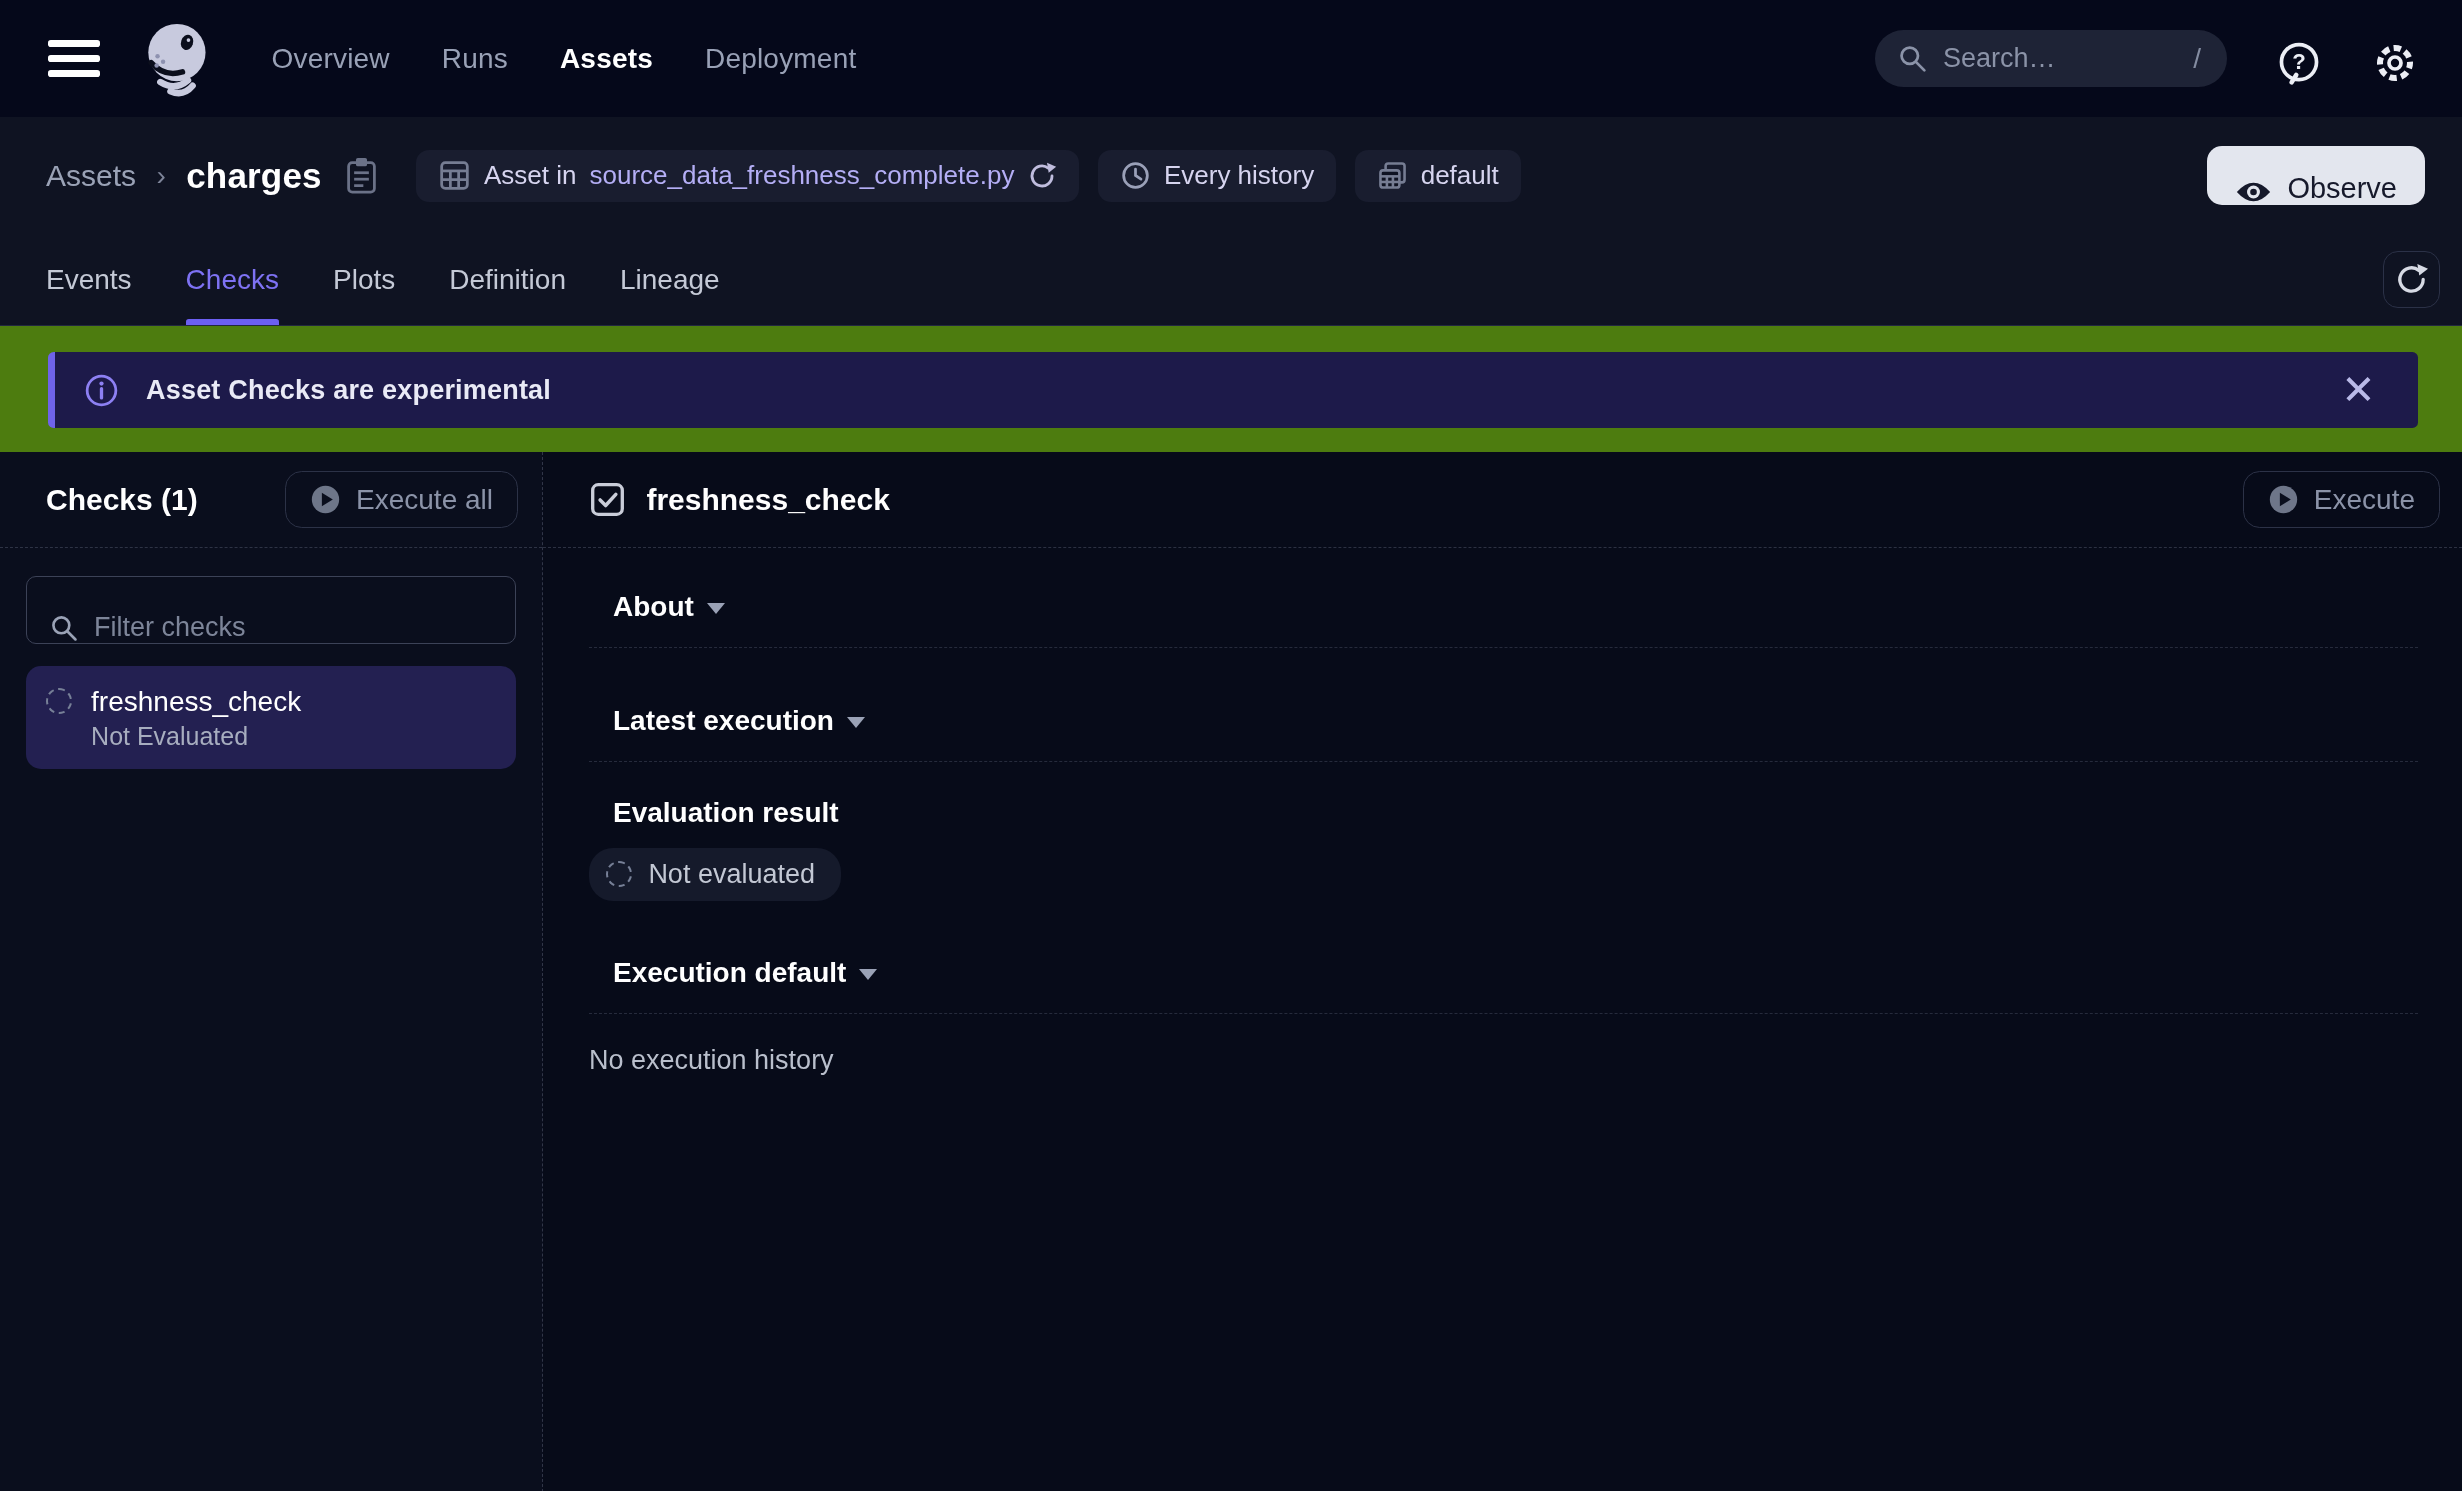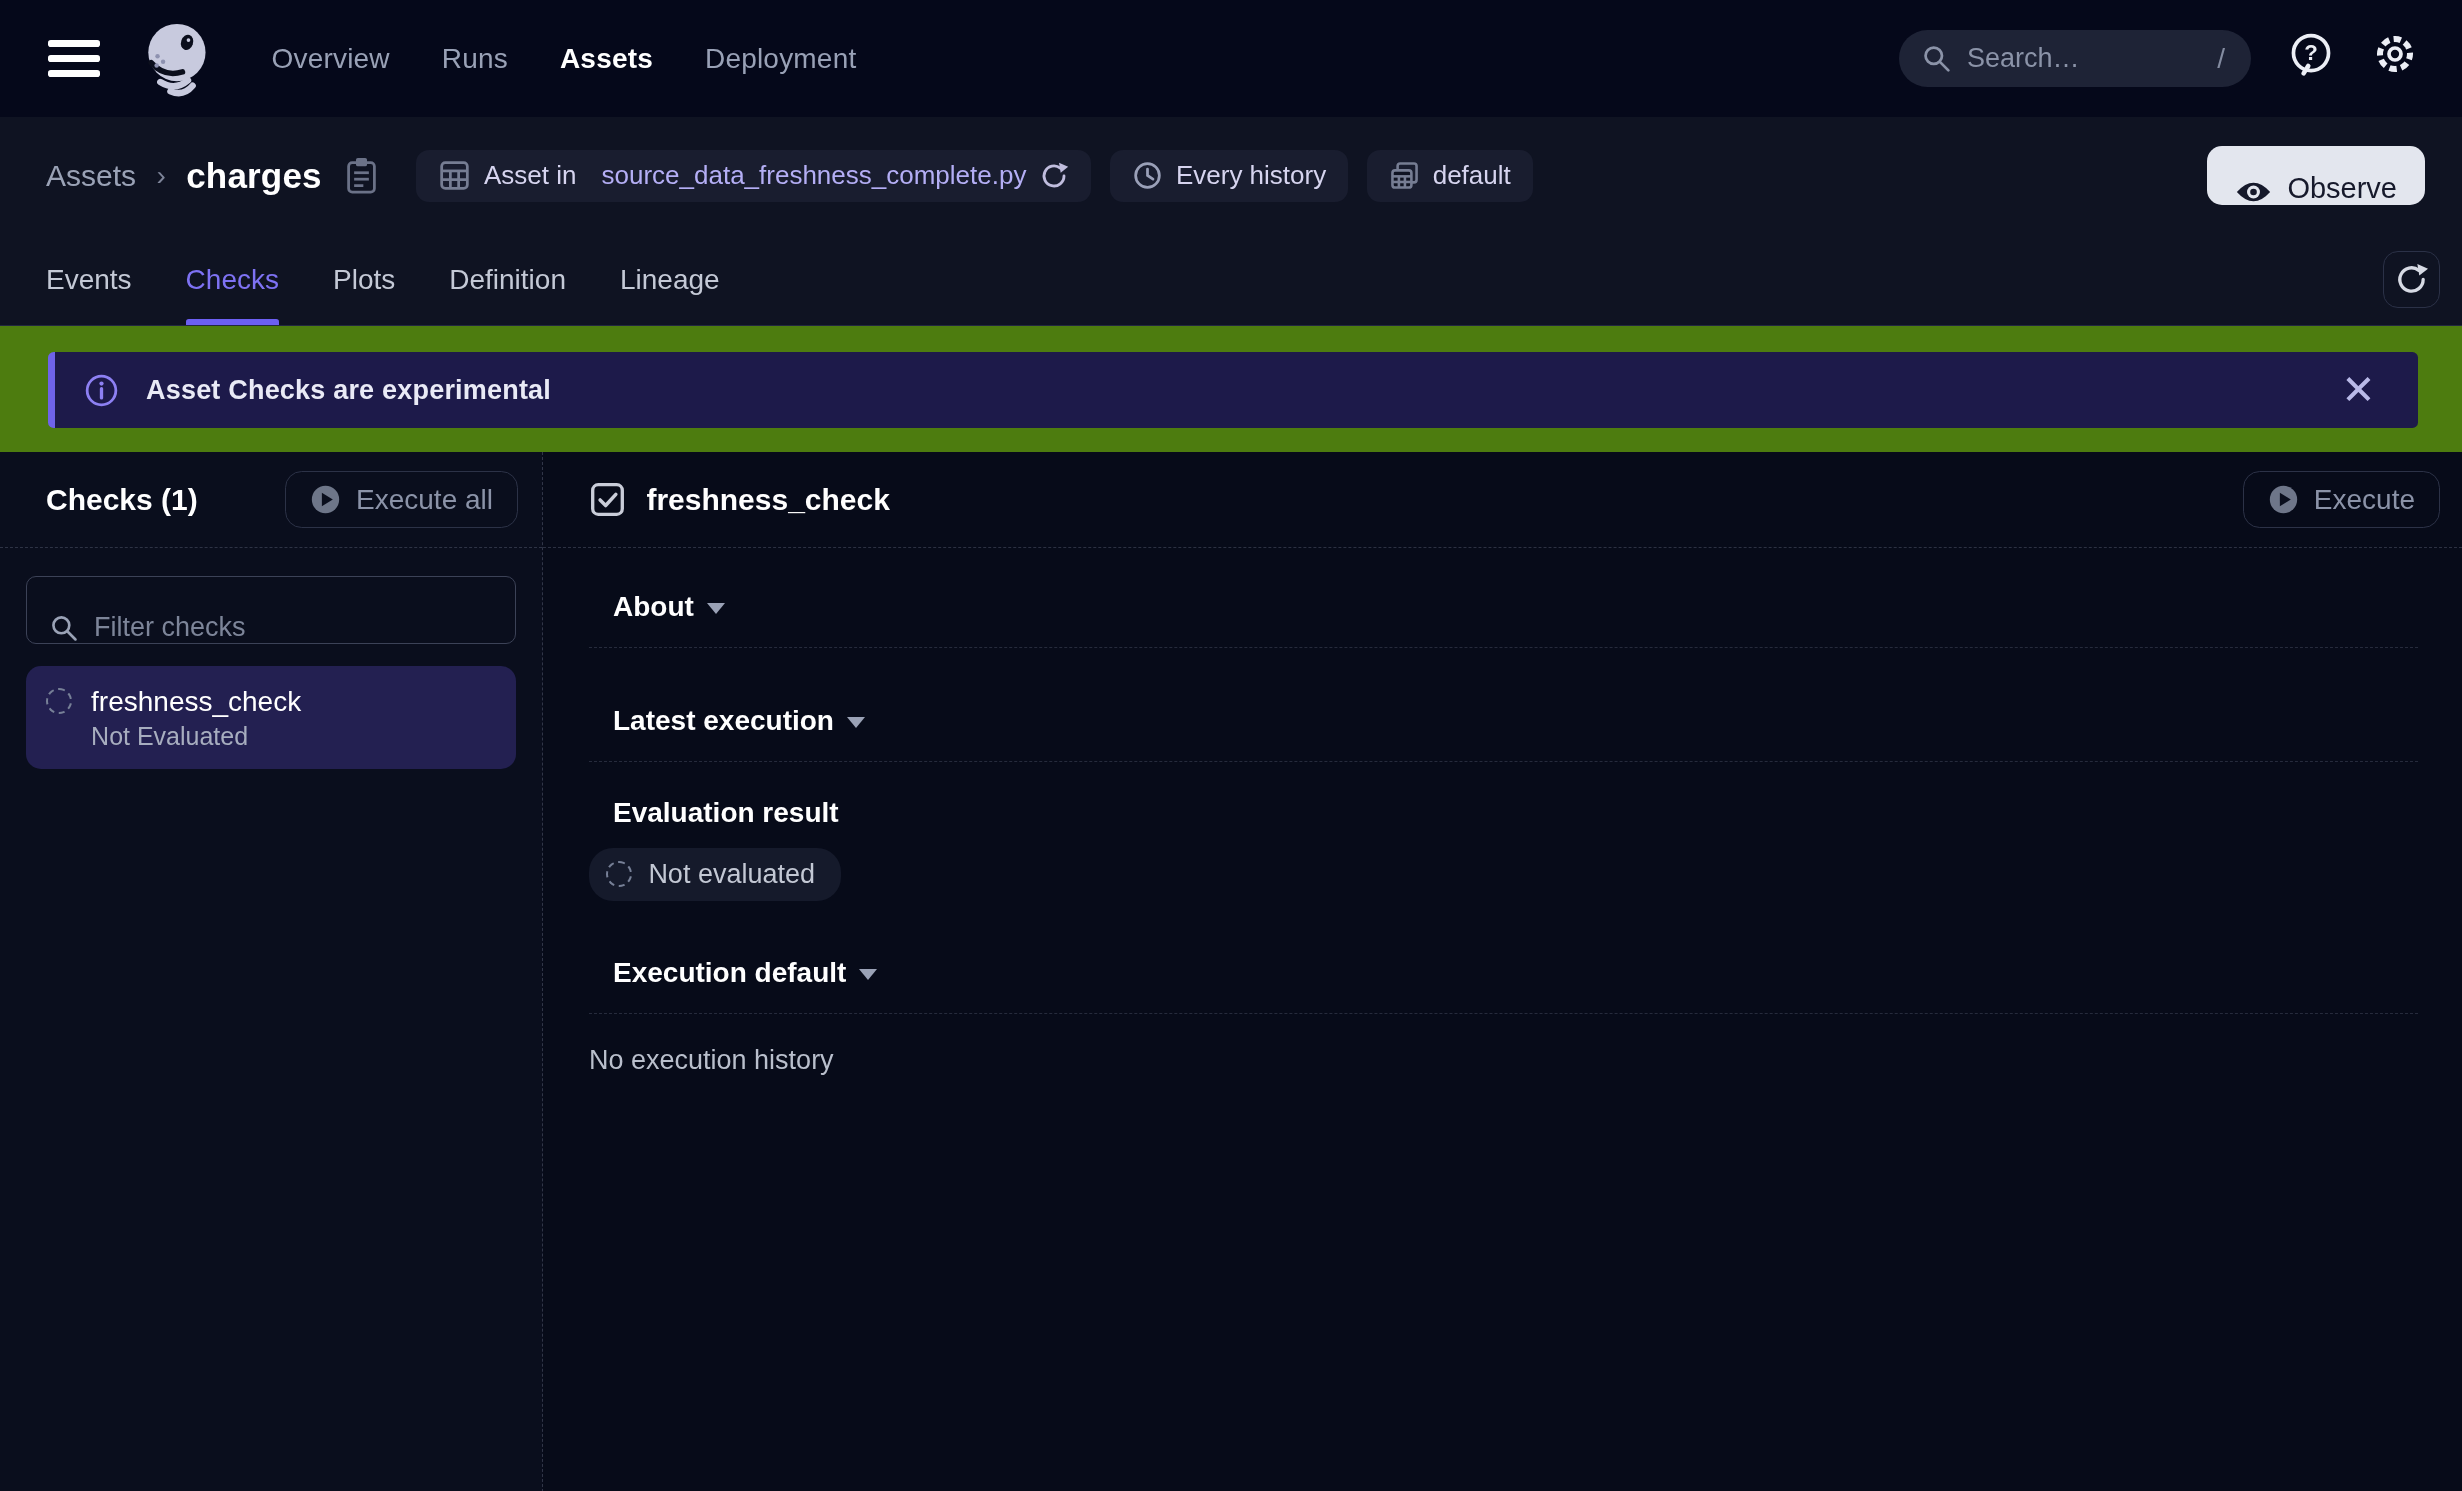--- a/index.html
+++ b/index.html
@@ -9,37 +9,37 @@
          color:#e9ebf3; }
 
   
   .topnav { display:flex; align-items:center; height:117px; background:#05081a; padding:0 43px 0 46px; gap:35px; }
   .hamburger { display:flex; flex-direction:column; gap:8.3px; cursor:pointer; padding:5.6px 1.9px; }
   .hamburger span { display:block; width:52px; height:6.5px; background:#ffffff; border-radius:2.8px; }
   .logo { width:72px; height:76px; margin-left:3.7px; }
   .nav-items { display:flex; align-items:center; gap:52px; margin-left:24px; font-size:28px; }
   .nav-item { color:#99a1b6; cursor:pointer; letter-spacing:0.2px; }
   .nav-item.active { color:#ffffff; font-weight:700; }
-  .nav-right { margin-left:auto; display:flex; align-items:flex-start; gap:36px; }
+  .nav-right { margin-left:auto; display:flex; align-items:flex-end; gap:48px; }
   .searchbox { display:flex; align-items:center; width:352px; height:57px; background:#1e2336;
                border-radius:29px; padding:0 26px 0 22px; gap:15px; color:#8b93a8; font-size:27px; }
   .searchbox .ph { flex:1; color:#8b93a8; }
   .searchbox .slash { color:#848ca1; font-size:28px; }
   .icon-btn { background:none; border:none; cursor:pointer; display:flex; align-items:center; justify-content:center; }
 
   
   .header-strip { background:#0f1322; border-bottom:1.9px solid #222840; }
   .crumb-row { display:flex; align-items:center; height:117px; padding:0 37px 0 46px; gap:18.5px; }
   .crumb-root { font-size:30px; color:#9aa2b6; cursor:pointer; }
   .crumb-sep { color:#7d8499; font-size:28px; margin:0 1.9px; }
   .crumb-current { font-size:35px; font-weight:700; color:#ffffff; letter-spacing:0.2px; }
   .copy-btn { margin-left:3.7px; }
   .chip { display:flex; align-items:center; gap:13px; height:52px; background:#191d2f;
           border-radius:13px; padding:0 22px; font-size:26px; color:#d6d4ef; white-space:nowrap; }
-  .chip .link { color:#b4aef5; cursor:pointer;margin-left:12px; }
+  .chip .link { color:#b4aef5; cursor:pointer; }
   .chip.code { margin-left:18.5px; }
   .observe-btn { margin-left:auto; display:flex; align-items:flex-end; gap:15px; height:59px;
                  background:#e3e6ee; color:#16192b; border:none; border-radius:15px;
                  font-size:29px; font-weight:400; padding:0 28px; cursor:pointer;
                  font-family:"Liberation Sans", sans-serif; }
   .tabs-row { display:flex; align-items:stretch; height:91px; padding:0 22px 0 46px; }
   .tabs { display:flex; gap:54px; }
   .tab { position:relative; display:flex; align-items:center; font-size:28px; color:#c4c9d6; cursor:pointer; }
   .tab.active { color:#7e72f3; font-weight:500; }
   .tab.active::after { content:""; position:absolute; left:0; right:0; bottom:0; height:5.6px;

